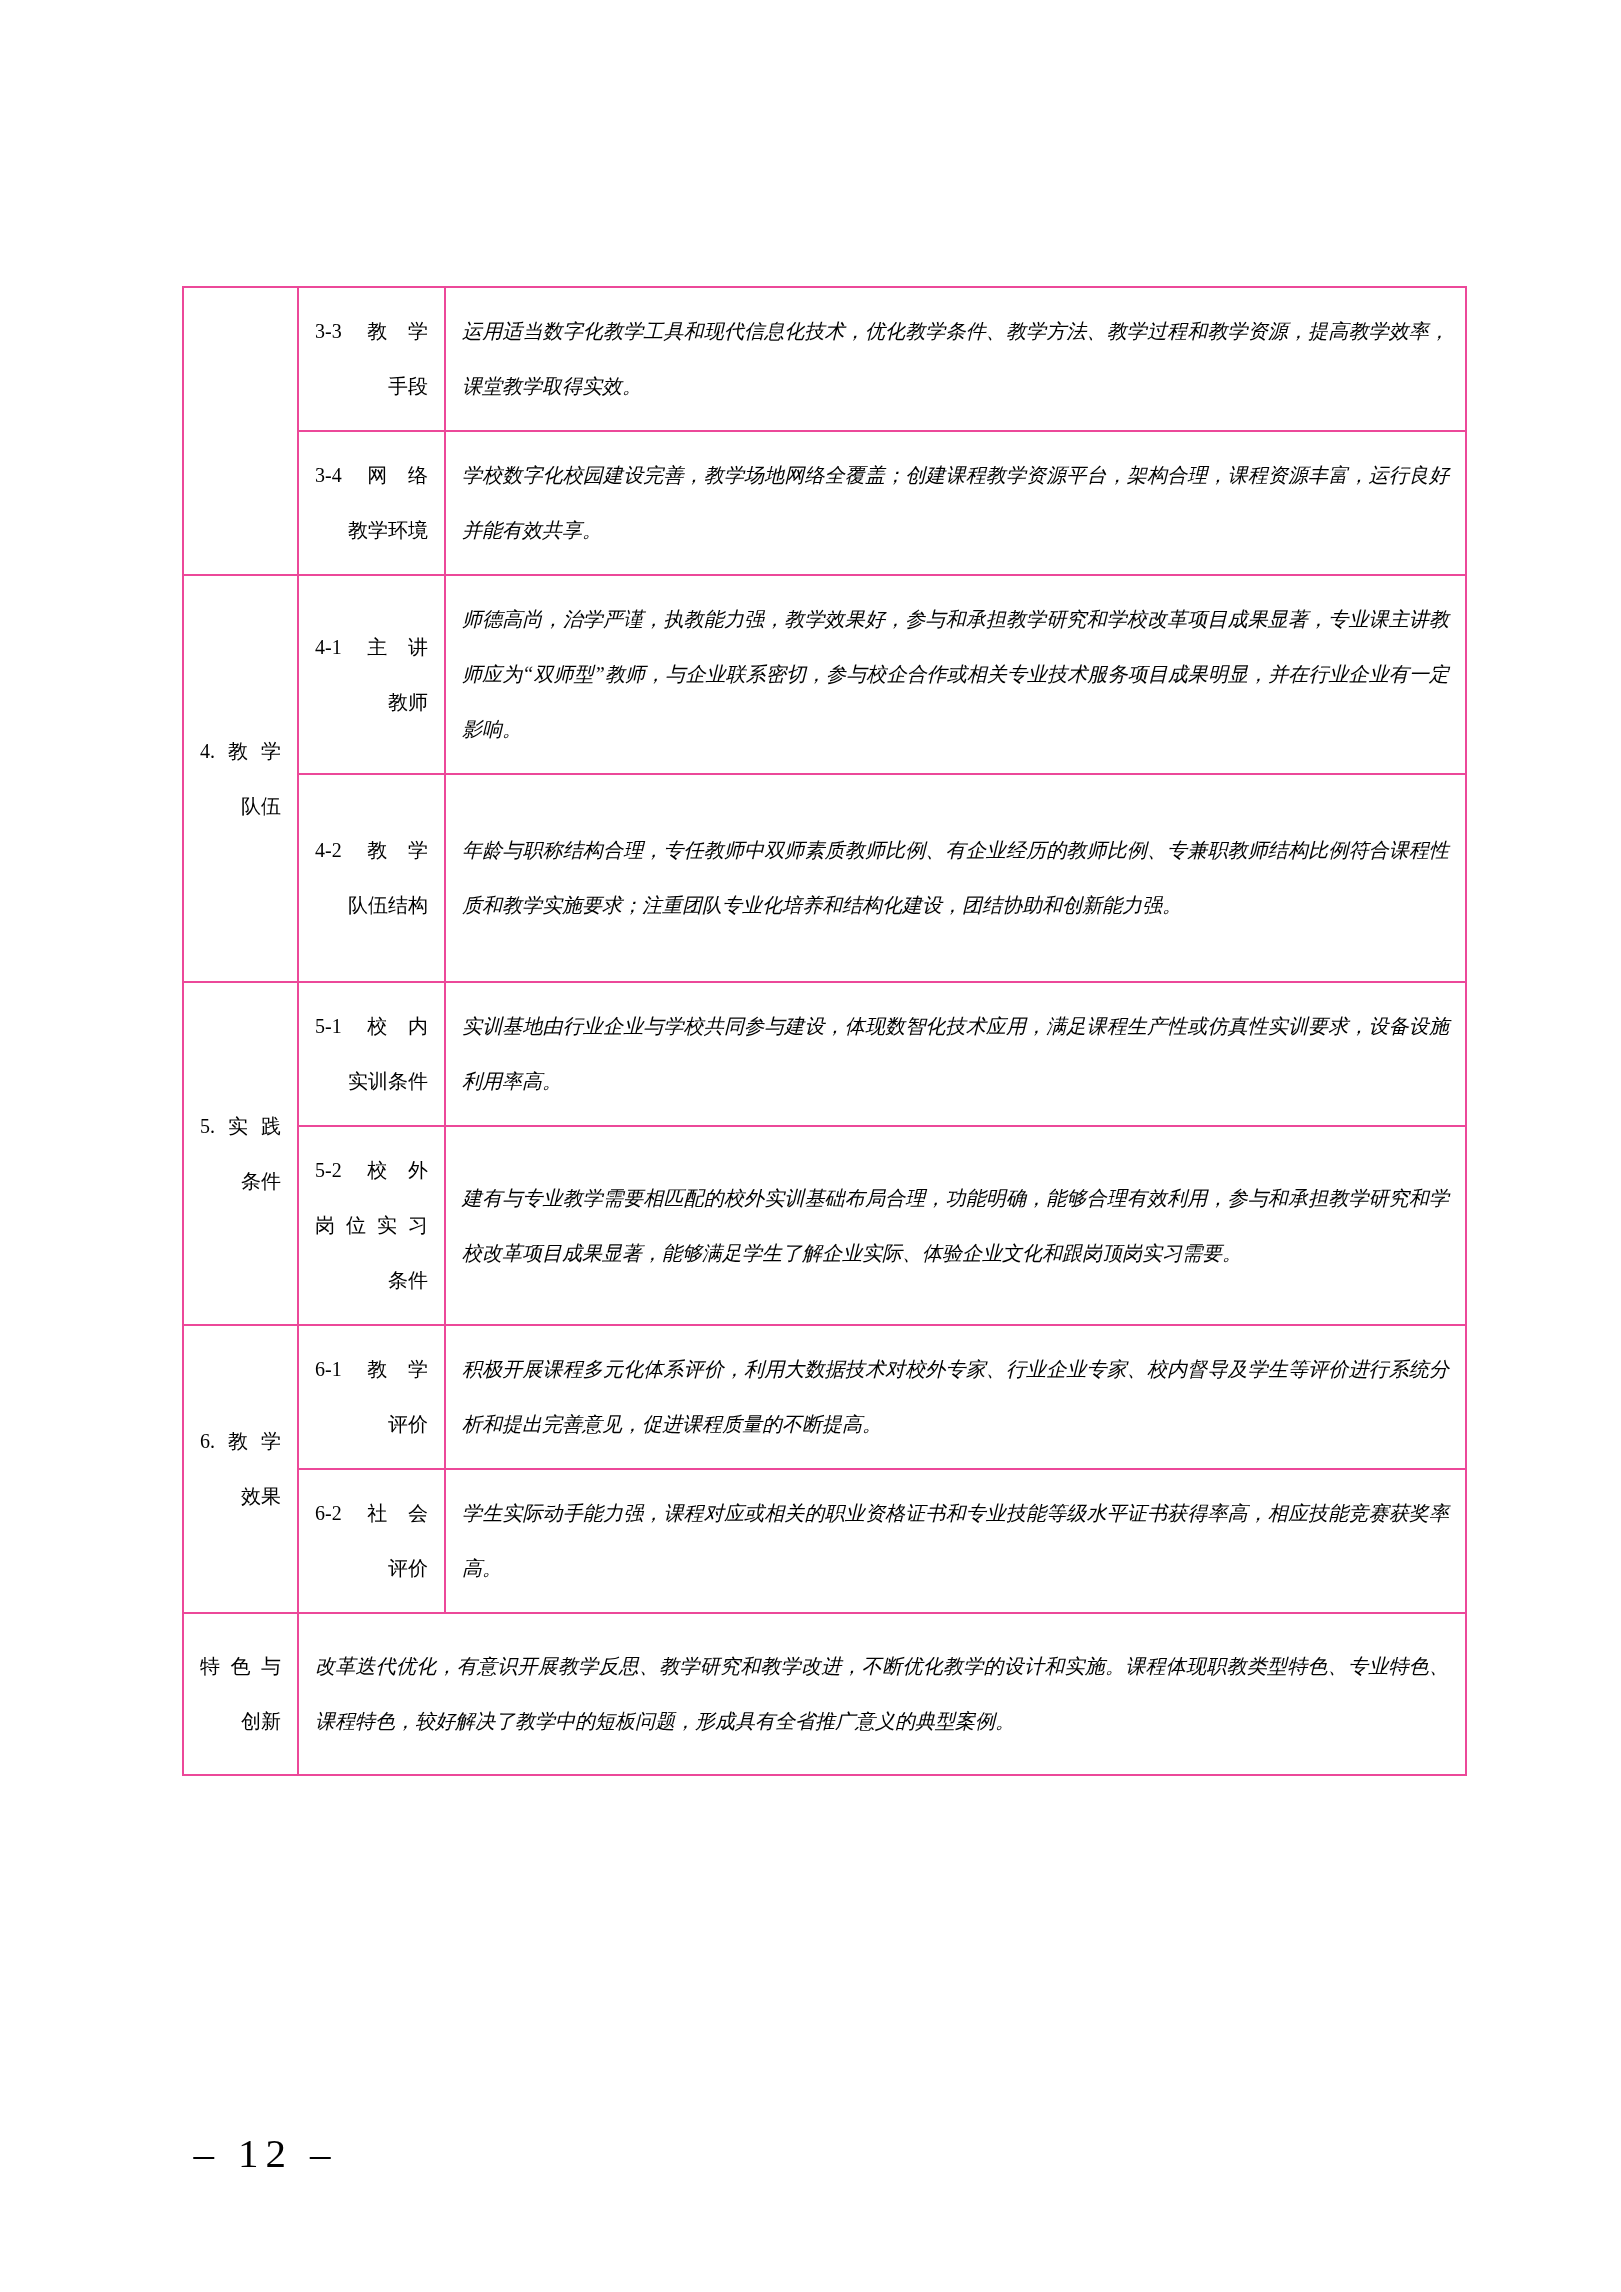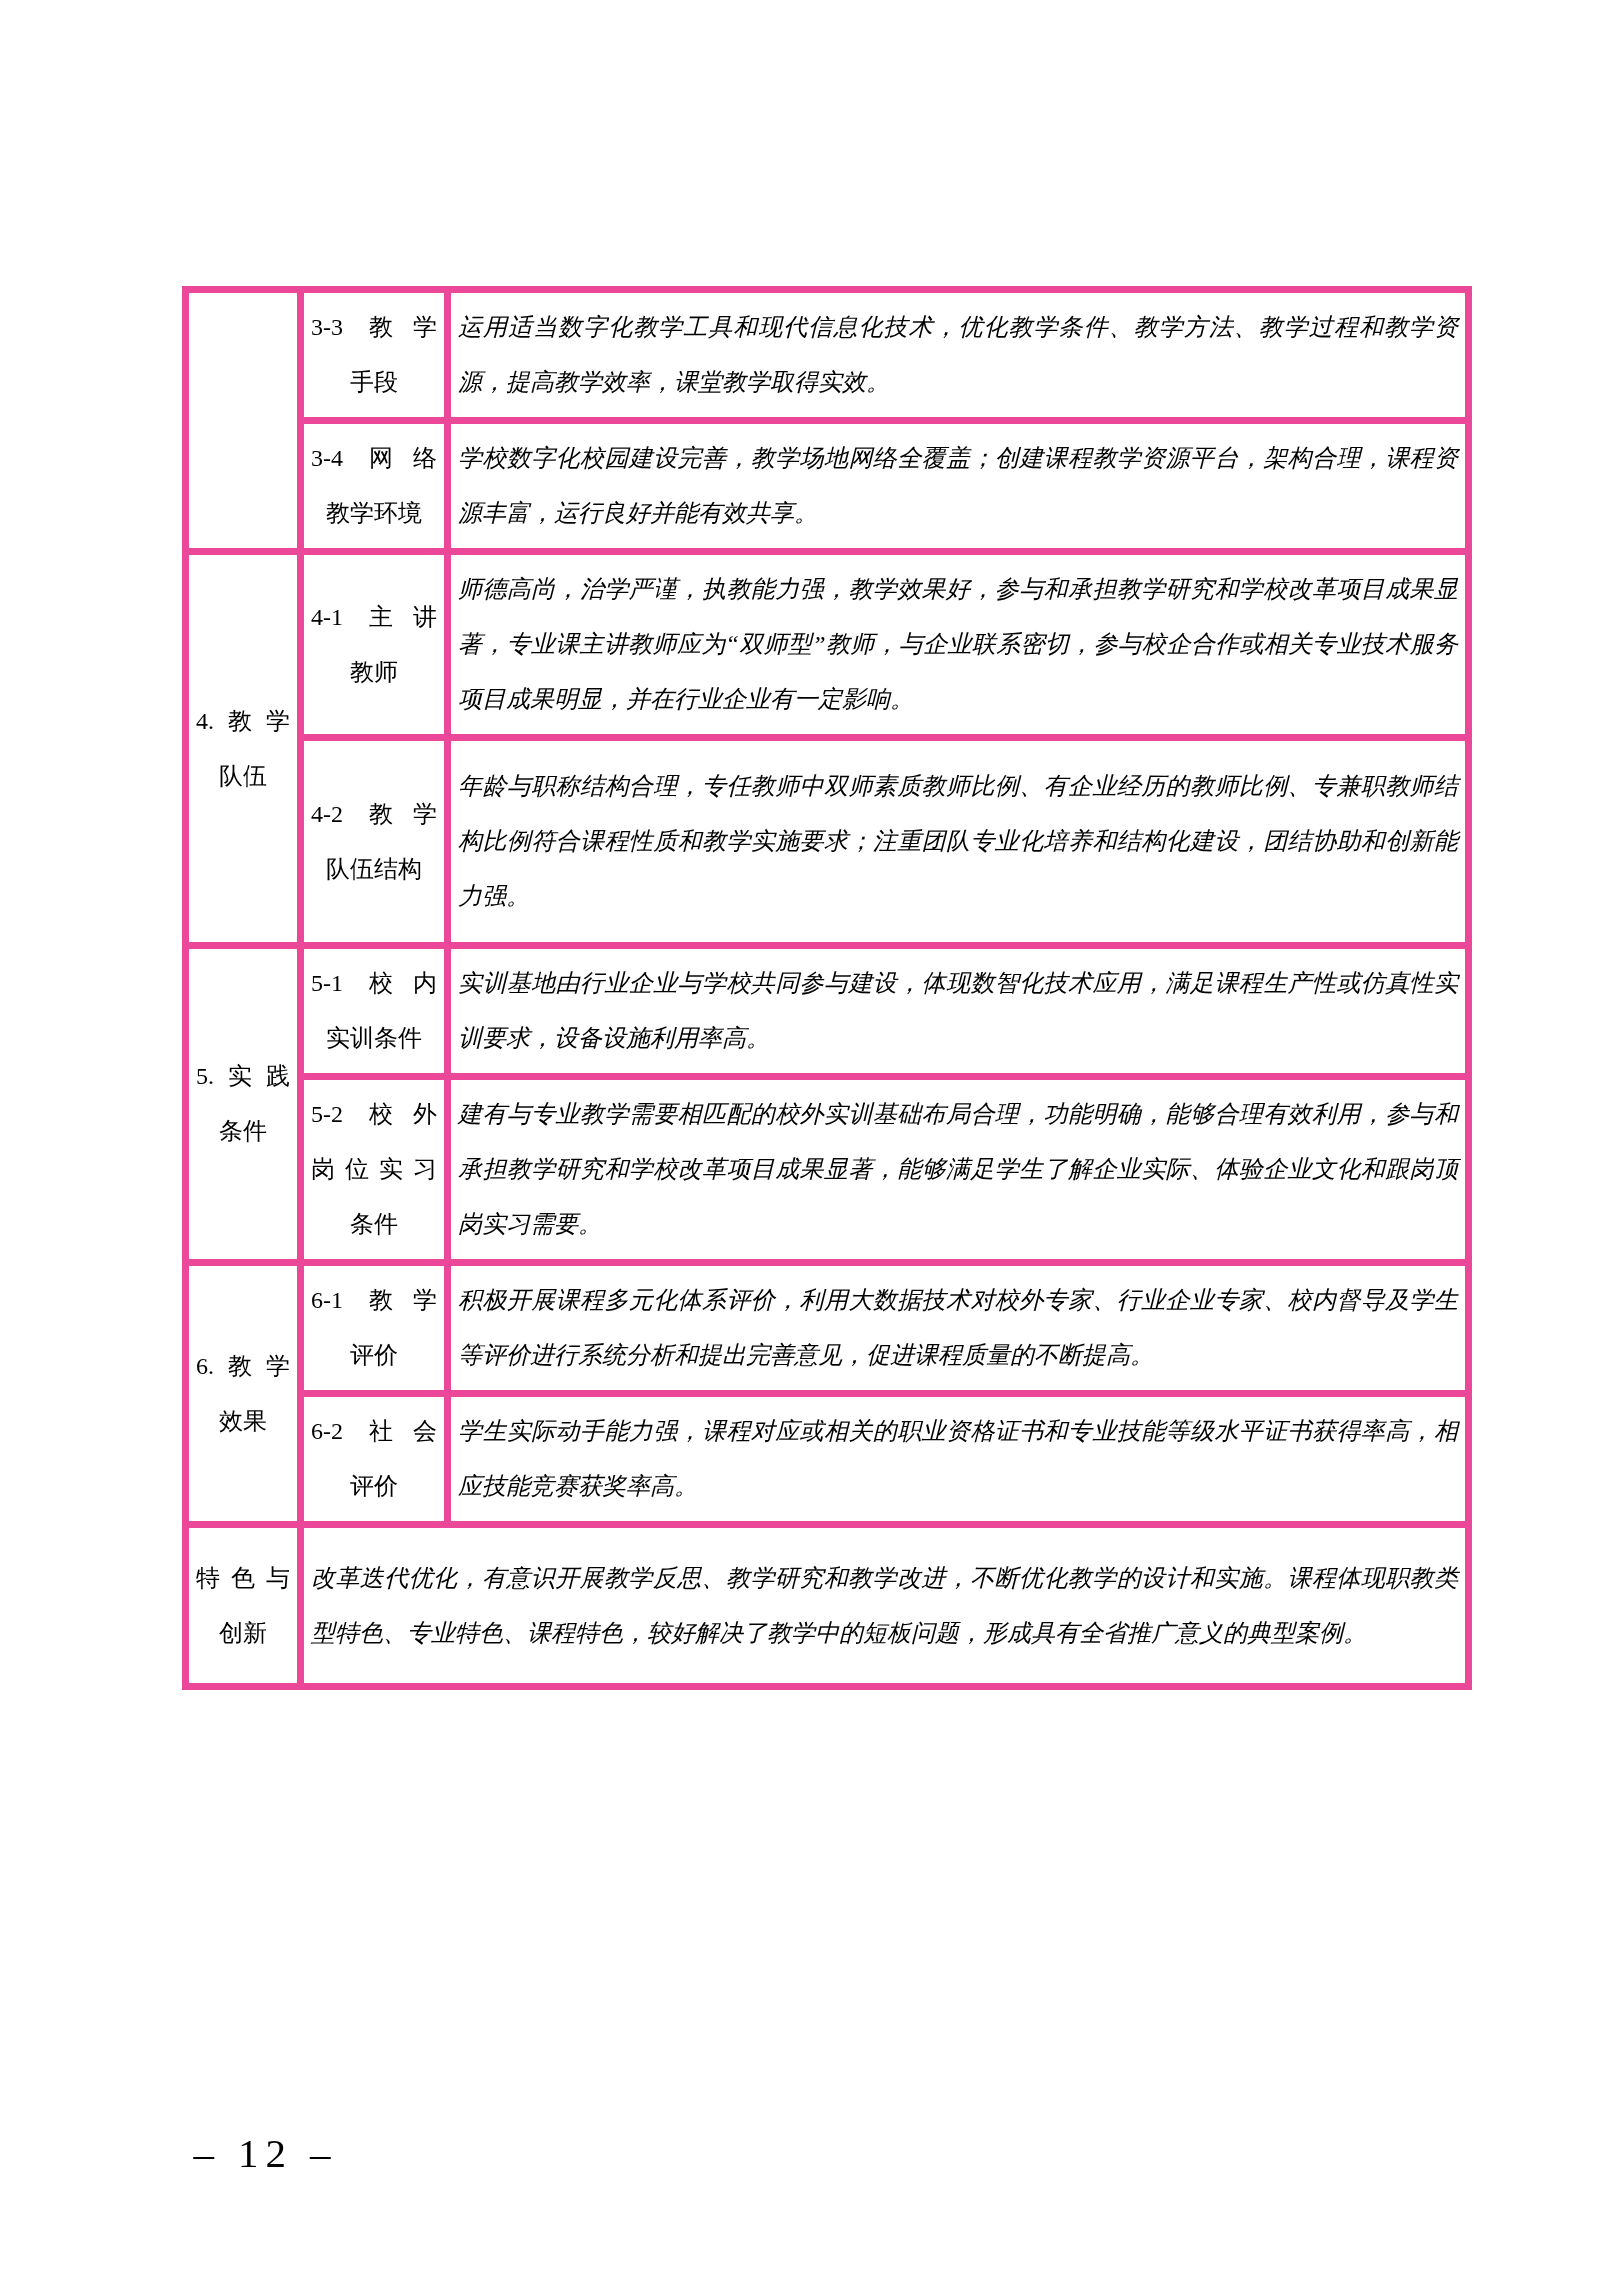--- a/index.html
+++ b/index.html
@@ -15,36 +15,36 @@
     left:182px;top:286px;
     width:1283px;
   }
   table.eval{
     border-collapse:collapse;
     table-layout:fixed;
     width:1283px;
     border:2.9px solid #000;
   }
   table.eval td{
-    border:7px solid #ec4899;
+    border:2px solid #ec4899;
     vertical-align:middle;
-    font-size:24px;
+    font-size:20px;
     line-height:55px;
-    padding:7px;
+    padding:16px;
   }
   td.cat{padding:0 8.8px;}
   td.lbl{padding:0 9.8px;}
   td.desc{
     padding:2px 13.7px;
     text-align:justify;
     text-align-last:left;
     font-style:italic;
   }
   .jline{display:block;text-align:justify;text-align-last:justify;}
-  .nline{display:block;text-align:center;}
+  .nline{display:block;text-align:right;}
   tr.h114{height:112px;}
   tr.h117{height:115px;margin-top:12px;}
   tr.h173{height:170px;}
   tr.h180{height:208px;margin-left:8px;}
   tr.h115{height:113px;}
   tr.h182{height:162px;}
   .page-number{
     position:absolute;
     left:182px;top:2129px;
     width:167px;

